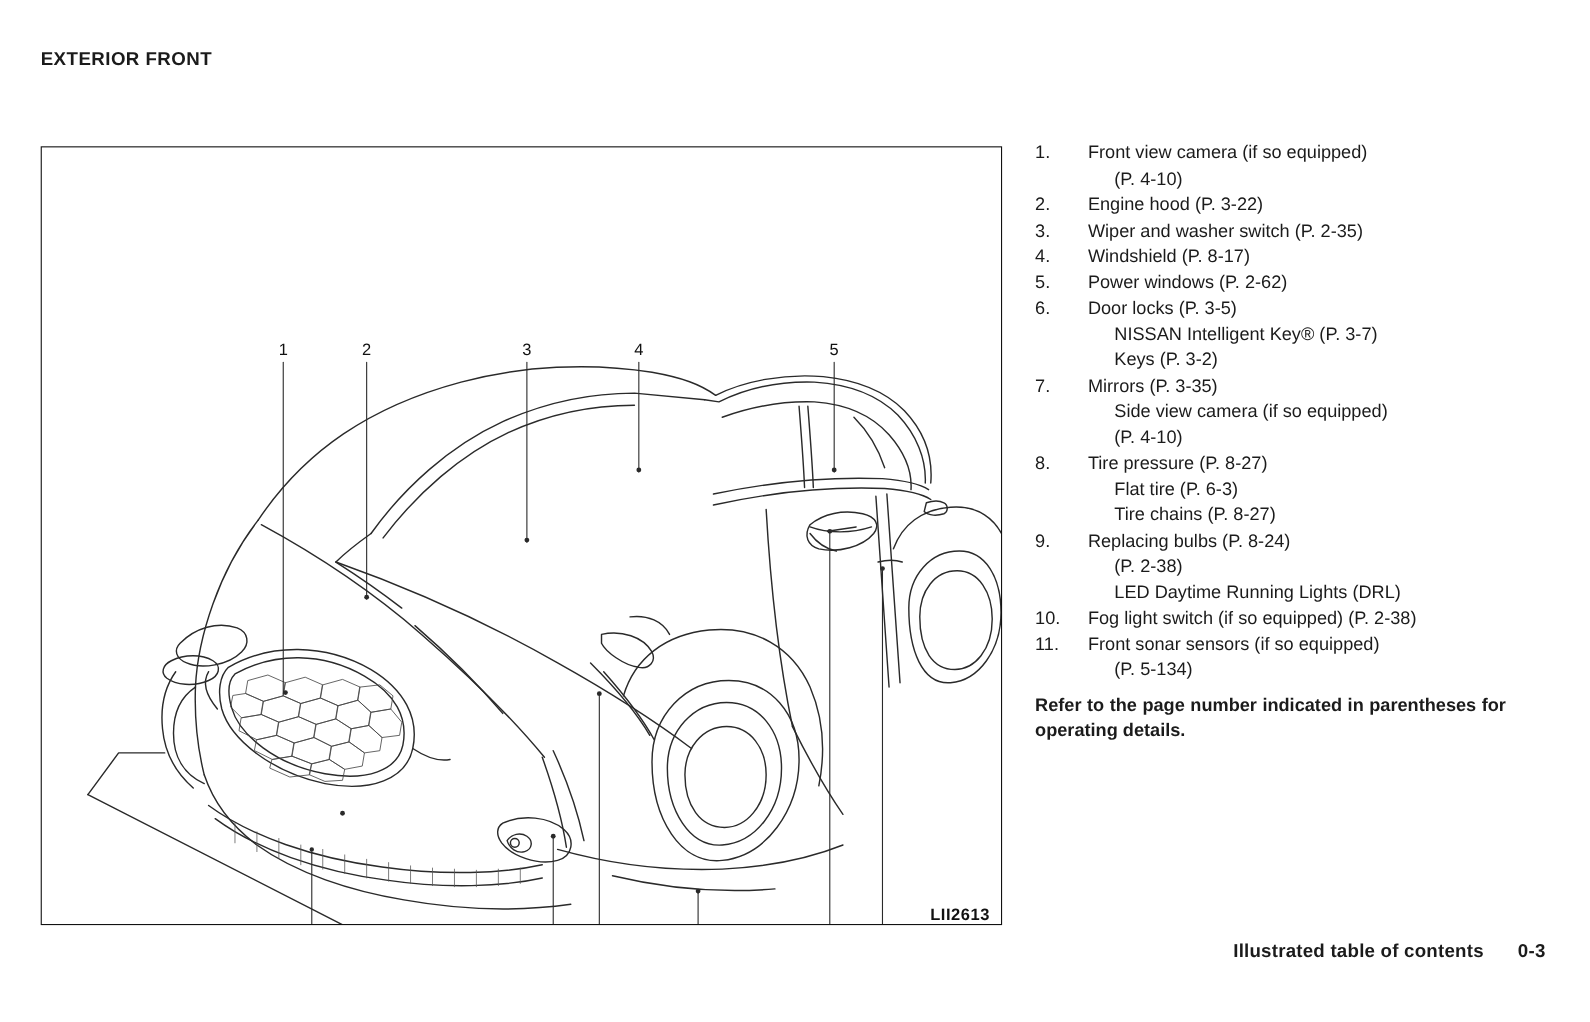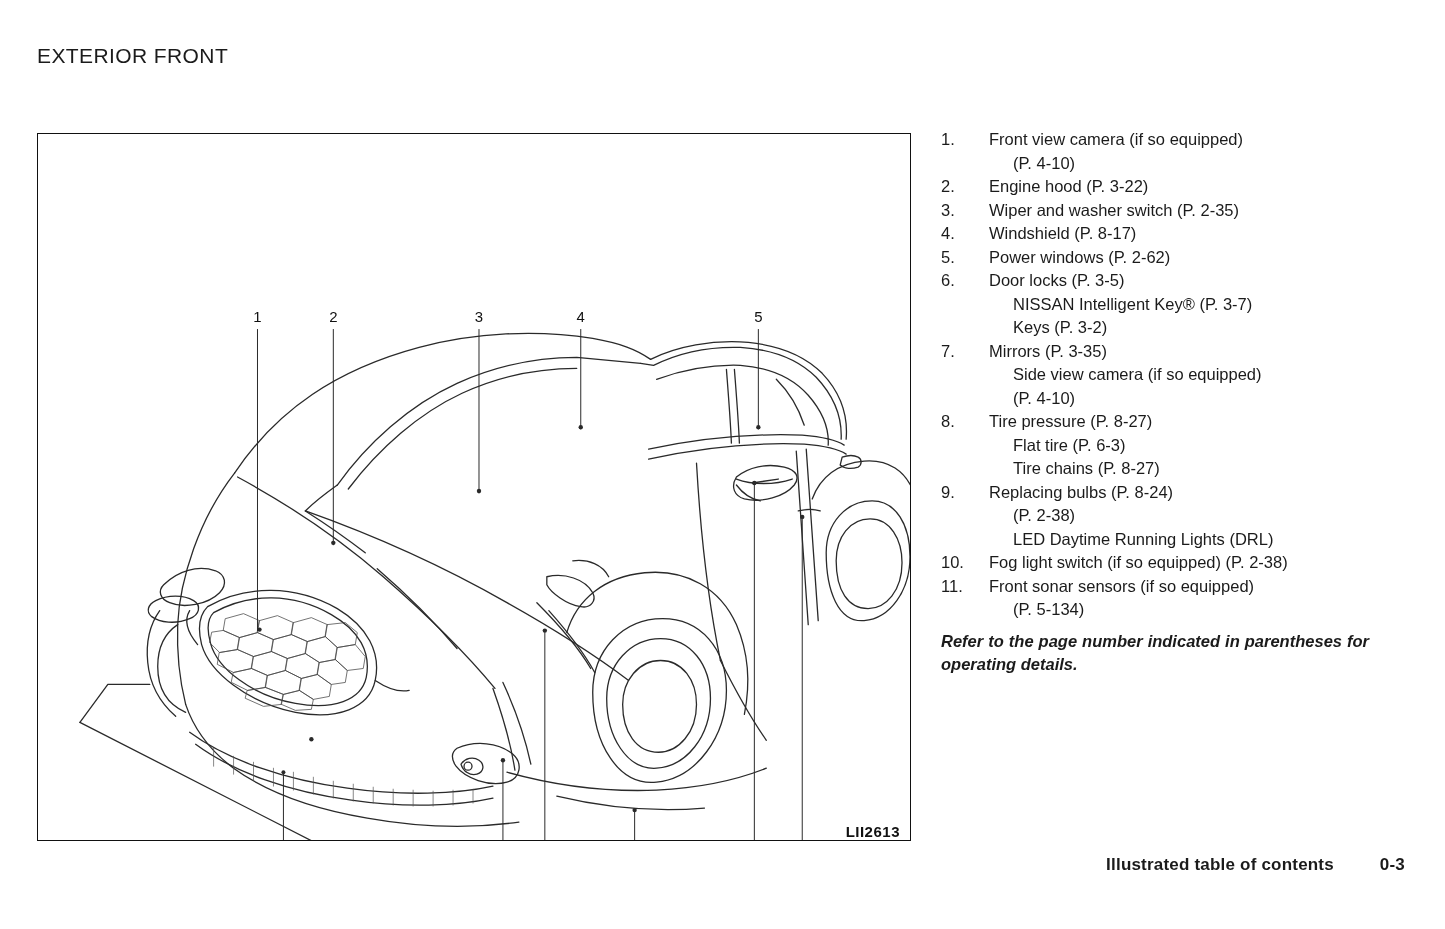--- a/index.html
+++ b/index.html
@@ -17,22 +17,22 @@
   }
   .page {
     position: relative;
     width: 1445px;
     height: 929px;
   }
   .page-title {
     position: absolute;
     left: 37px;
     top: 44px;
-    font-size: 21px;
-    font-weight: normal;
+    font-size: 17px;
+    font-weight: bold;
     letter-spacing: 0.4px;
   }
   
   .figure-box {
     position: absolute;
     left: 37px;
     top: 133px;
     width: 874px;
     height: 708px;
     border: 1.5px solid #111;
@@ -80,33 +80,32 @@
   }
   .subline {
     margin-left: 72px;
   }
   .note {
     margin-top: 8px;
     font-weight: bold;
     text-align: justify;
     line-height: 23px;
     width: 428px;
-    font-style: italic;
   }
   
   .footer {
     position: absolute;
     right: 40px;
     bottom: 54px;
     font-size: 17px;
     font-weight: bold;
     letter-spacing: 0.2px;
   }
   .footer .pagenum {
-    margin-left: 41px;
+    margin-left: 26px;
   }
   .callout-num {
     font-family: "Liberation Sans", sans-serif;
     font-size: 15px;
     fill: #111;
   }
 </style>
 </head>
 <body>
 

